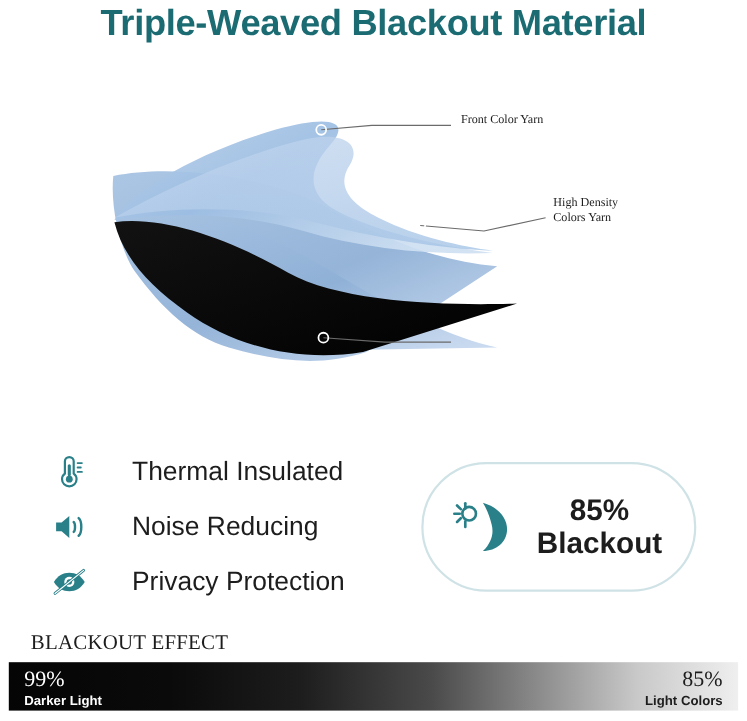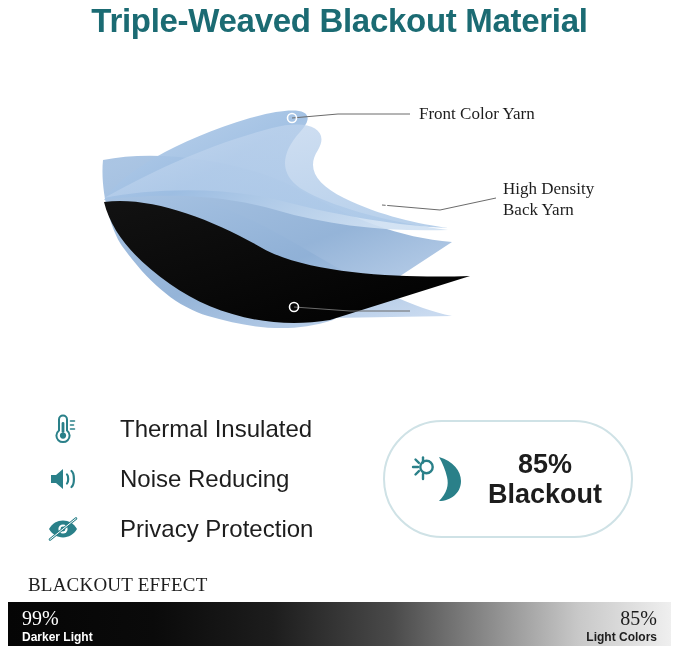--- a/index.html
+++ b/index.html
@@ -32,21 +32,21 @@
   .diagram {
     position: absolute;
     left: 0; top: 70px;
     width: 679px; height: 290px;
   }
   .diagram svg { display: block; }
 
   .callout-label {
     position: absolute;
     font-family: "Liberation Serif", serif;
-    font-size: 17px;
+    font-size: 11px;
     color: #1d1d1d;
     line-height: 1.25;
     white-space: nowrap;
   }
   .label-front { left: 419px; top: 33px; }
   .label-high  { left: 503px; top: 108px; }
   .label-back  { left: 419px; top: 228px; }
 
   
   .features {
@@ -204,21 +204,21 @@
     <path d="M382,135 L440,140 L496,128" stroke="#6b6b6b" stroke-width="1" fill="none"></path>
     <circle cx="382" cy="135" r="4.5" fill="none" stroke="#ffffff" stroke-width="1.6"></circle>
 
     <path d="M294,237 L350,241 L410,241" stroke="#6b6b6b" stroke-width="1" fill="none"></path>
     <circle cx="294" cy="237" r="4.5" fill="none" stroke="#ffffff" stroke-width="1.6"></circle>
   </svg>
 
   <div class="callout-label label-front">Front  Color Yarn</div>
   <div class="callout-label label-high">
     <span>High Density</span><br>
-    <span>Back Yarn</span>
+    <span>Colors Yarn</span>
   </div>
 </div>
 
 <div class="features">
 
   <div class="feature-row">
     <span class="feature-icon">
       <svg width="30" height="34" viewBox="0 0 30 34" xmlns="http://www.w3.org/2000/svg">
         <path d="M15 3.5c-2.3 0-4 1.7-4 3.9v11.1c-1.6 1.2-2.6 3-2.6 5.1 0 3.6 2.9 6.5 6.6 6.5s6.6-2.9 6.6-6.5c0-2.1-1-3.9-2.6-5.1V7.4c0-2.2-1.7-3.9-4-3.9z" fill="none" stroke="#2a8089" stroke-width="2"></path>
         <circle cx="15" cy="23.6" r="3.1" fill="#2a8089"></circle>

